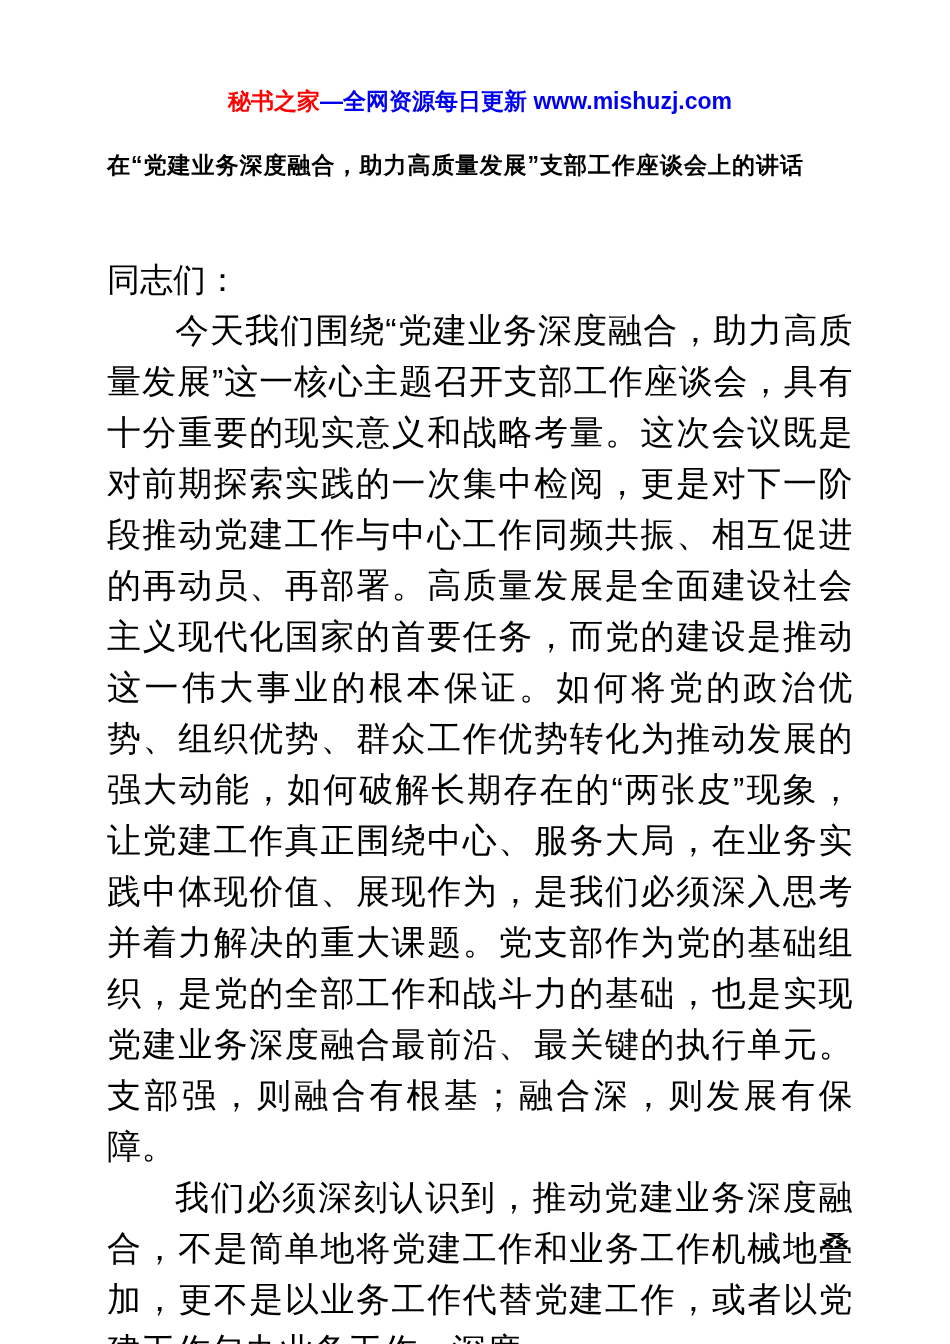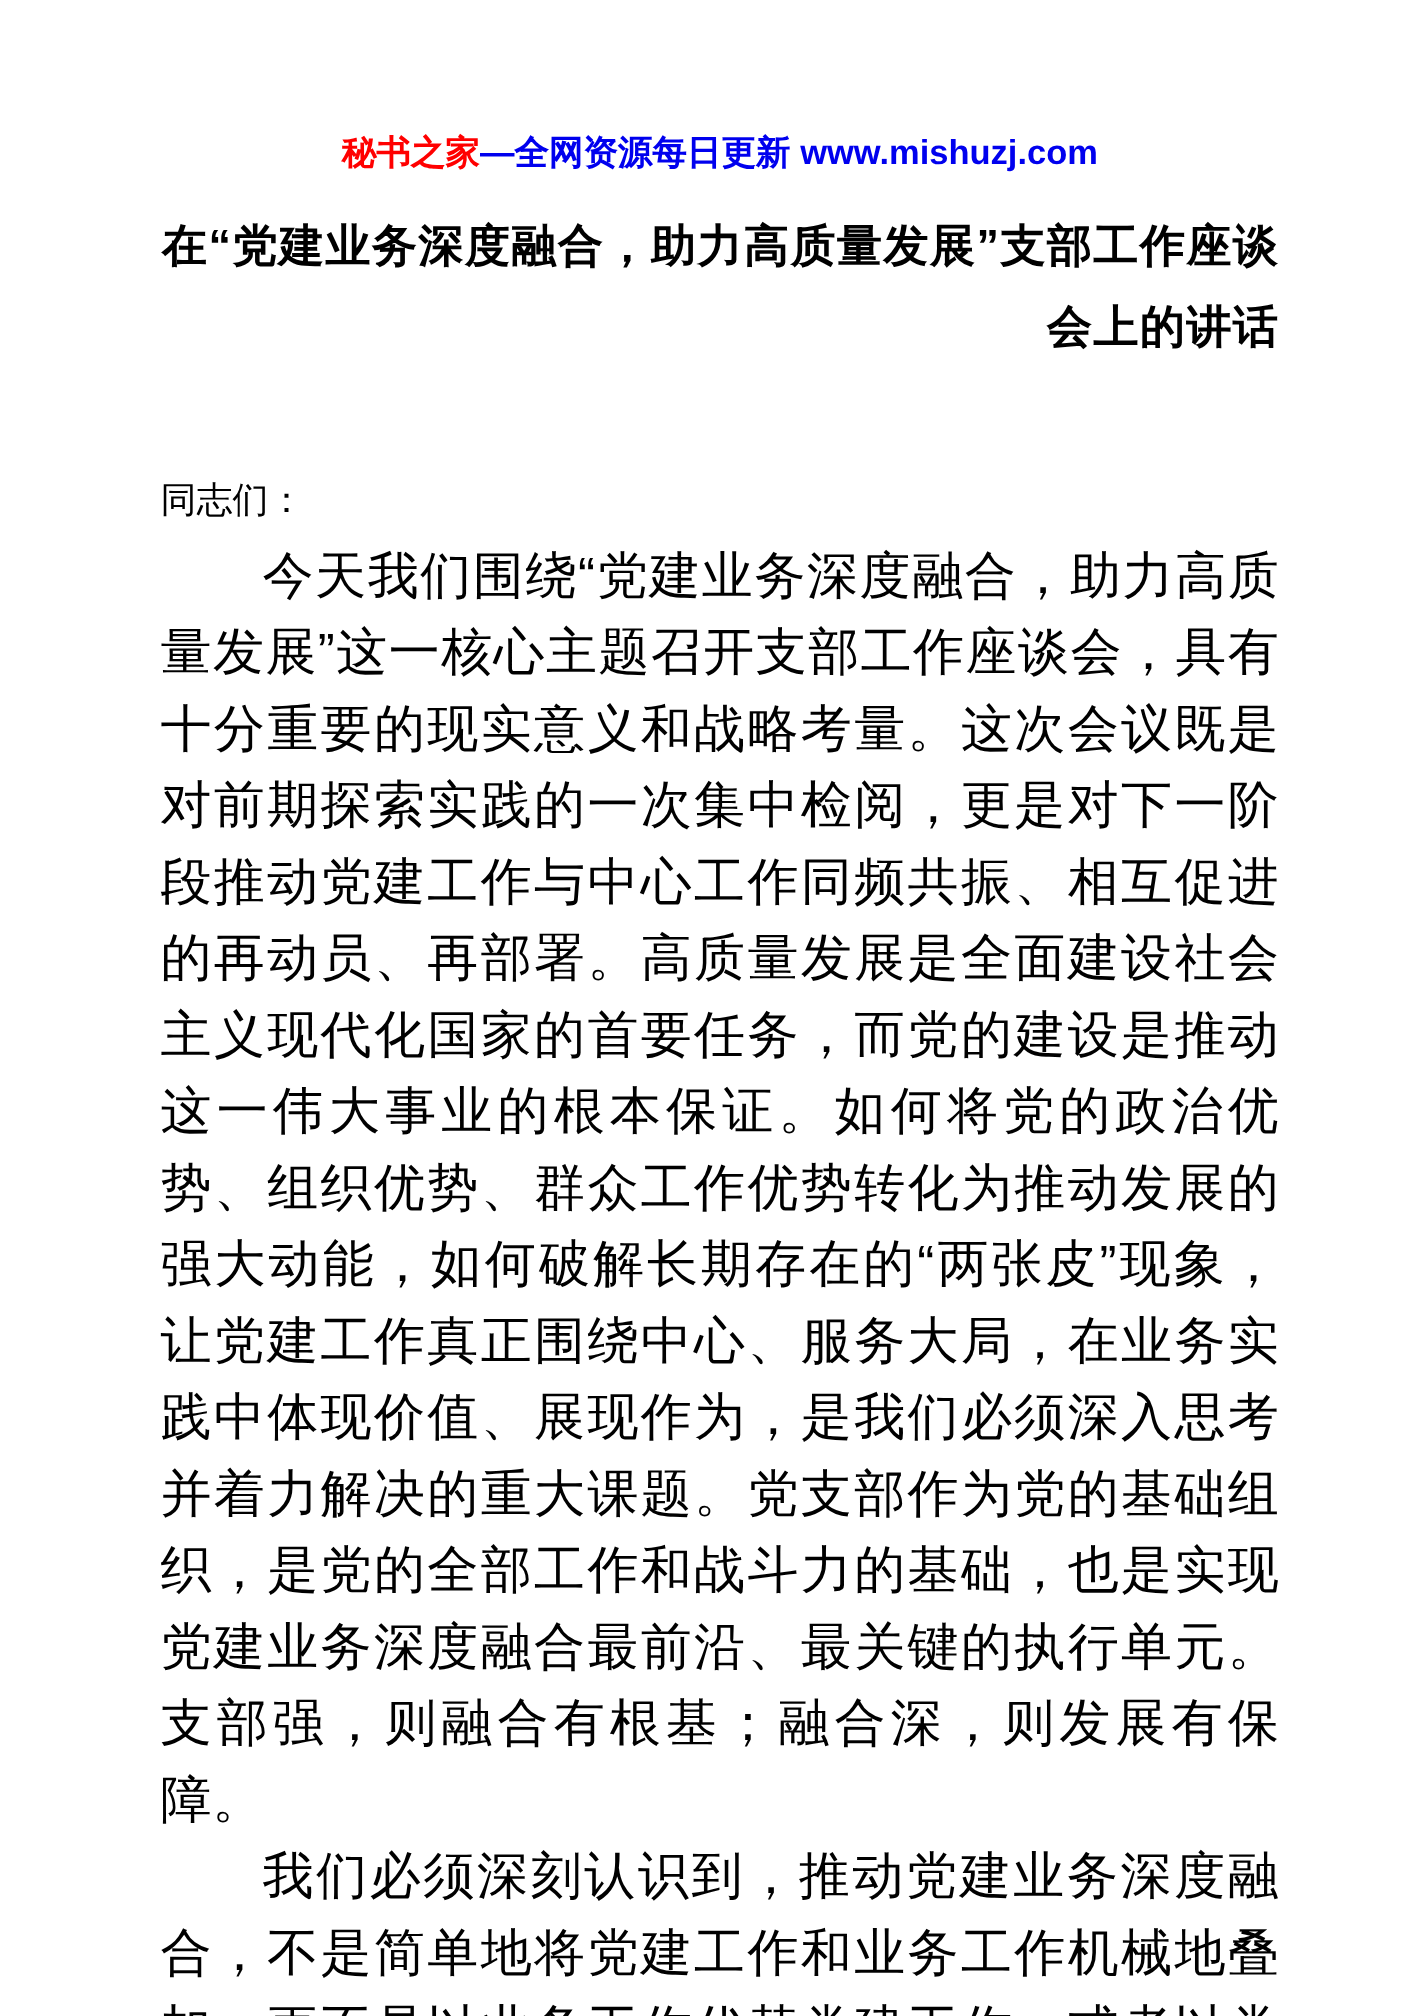--- a/index.html
+++ b/index.html
@@ -29,29 +29,29 @@
     margin-bottom: 22px;
     white-space: nowrap;
   }
   .site-header .brand {
     color: #ff0000;
   }
   .site-header .tagline {
     color: #0000ee;
   }
   .doc-title {
-    font-size: 30px;
+    font-size: 23px;
     font-weight: bold;
-    text-align: right;
+    text-align: left;
     line-height: 54px;
     margin: 0 0 62px 0;
     letter-spacing: 1px;
   }
   .salutation {
-    font-size: 24px;
+    font-size: 33px;
     line-height: 51px;
     margin: 0;
     text-align: justify;
   }
   .para {
     font-size: 34px;
     line-height: 51px;
     margin: 0;
     text-indent: 2em;
     text-align: justify;

